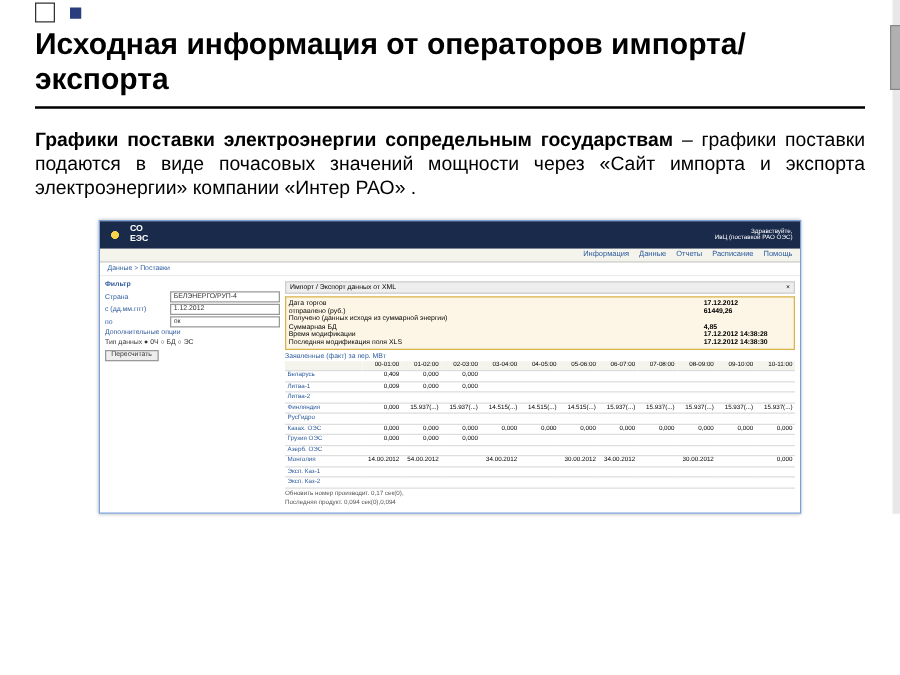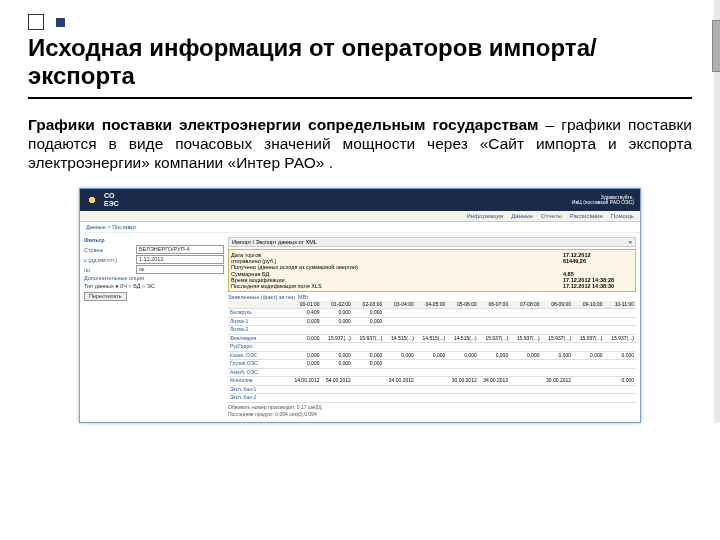--- a/index.html
+++ b/index.html
@@ -1,16 +1,16 @@
 <!DOCTYPE html>
 <html><head>
 <meta charset="utf-8">
 <style>
   body { margin:0; font-family: Arial, sans-serif; background:#fff; width:720px; height:540px; overflow:hidden; }
-  .slide { padding:14px 28px 0 28px; position:relative; }
+  .slide { padding:2px 28px 0 28px; position:relative; }
   .bullet-row { display:flex; align-items:center; gap:6px; margin-bottom:2px; }
   .sq { width:14px; height:14px; border:1px solid #333; display:inline-block; }
   .sq.small { width:9px; height:9px; background:#2a3d7c; border:none; margin-left:6px; }
   h1 { font-size:24px; font-weight:bold; margin:4px 0 8px 0; line-height:1.15; }
   .underline { border-bottom:2px solid #000; width:100%; margin-bottom:8px; }
   .para { font-size:15.5px; line-height:1.25; text-align:justify; }
   .bold { font-weight:bold; }
   .shot { margin:0 auto; width:560px; border:1px solid #7aa0d8; box-shadow:0 0 3px rgba(0,0,0,.3); font-size:6px; line-height:1.1; background:#fff; }
   .bh { background:#1a2a4a; color:#fff; padding:3px 6px; display:flex; align-items:center; gap:6px; }
   .logo { width:12px; height:12px; background:radial-gradient(circle,#f9d34a 35%,#1a2a4a 40%); border-radius:50%; }

